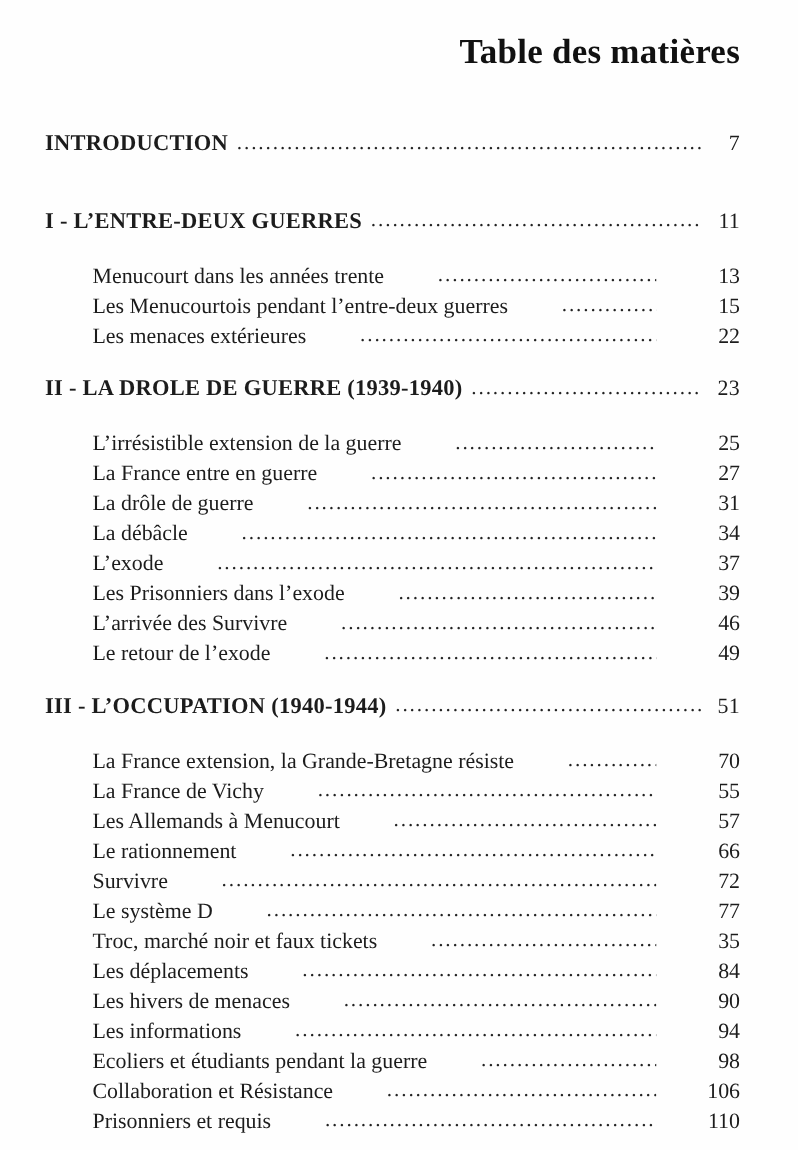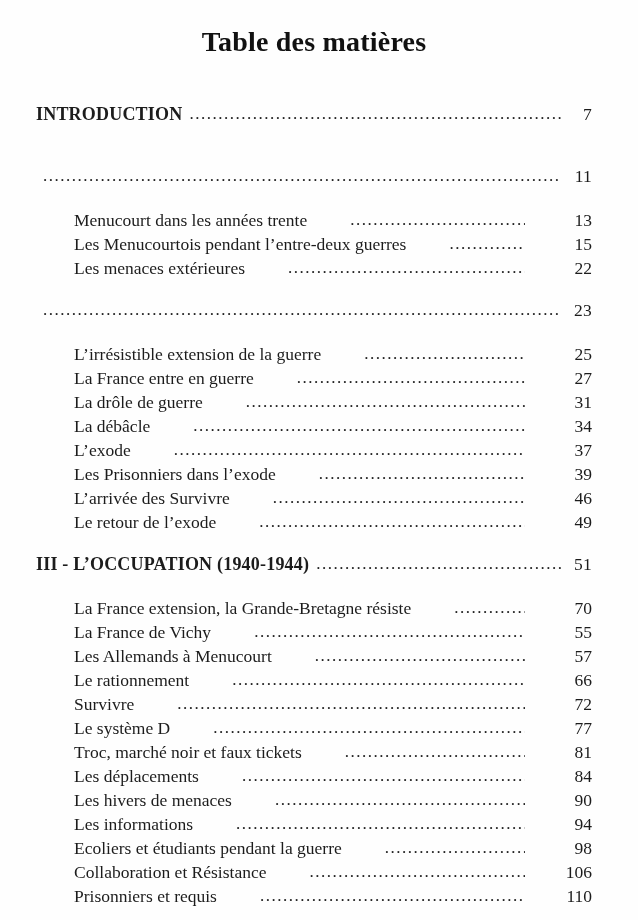--- a/index.html
+++ b/index.html
@@ -16,21 +16,21 @@
   }
   .page {
     box-sizing: border-box;
     width: 638px;
     height: 920px;
     padding: 26px 46px 0 36px;
     background: #fefefe;
   }
   .page-title {
     margin: 0 0 26px 0;
-    text-align: center;
+    text-align: right;
     font-size: 28px;
     font-weight: 700;
     letter-spacing: 0.2px;
     color: #111111;
   }
   .toc {
     display: flex;
     flex-direction: column;
   }
   .row {
@@ -78,39 +78,41 @@
 <div class="page">
   <h1 class="page-title">Table des matières</h1>
 
   <div class="toc" id="toc-list">
       <div class="row section">
     <span class="entry-label">INTRODUCTION</span>
     <span class="leader">........................................................................................................................................................................................................</span>
     <span class="pagenum">7</span>
   </div>
       <div class="row section">
+    <span class="entry-label">I - L’ENTRE-DEUX GUERRES</span>
     <span class="leader">........................................................................................................................................................................................................</span>
     <span class="pagenum">11</span>
   </div>
       <div class="row sub">
     <span class="entry-label">Menucourt dans les années trente</span>
     <span class="leader">........................................................................................................................................................................................................</span>
     <span class="pagenum">13</span>
   </div>
       <div class="row sub">
     <span class="entry-label">Les Menucourtois pendant l’entre-deux guerres</span>
     <span class="leader">........................................................................................................................................................................................................</span>
     <span class="pagenum">15</span>
   </div>
       <div class="row sub">
     <span class="entry-label">Les menaces extérieures</span>
     <span class="leader">........................................................................................................................................................................................................</span>
     <span class="pagenum">22</span>
   </div>
       <div class="row section">
+    <span class="entry-label">II - LA DROLE DE GUERRE (1939-1940)</span>
     <span class="leader">........................................................................................................................................................................................................</span>
     <span class="pagenum">23</span>
   </div>
       <div class="row sub">
     <span class="entry-label">L’irrésistible extension de la guerre</span>
     <span class="leader">........................................................................................................................................................................................................</span>
     <span class="pagenum">25</span>
   </div>
       <div class="row sub">
     <span class="entry-label">La France entre en guerre</span>
@@ -178,21 +180,21 @@
     <span class="pagenum">72</span>
   </div>
       <div class="row sub">
     <span class="entry-label">Le système D</span>
     <span class="leader">........................................................................................................................................................................................................</span>
     <span class="pagenum">77</span>
   </div>
       <div class="row sub">
     <span class="entry-label">Troc, marché noir et faux tickets</span>
     <span class="leader">........................................................................................................................................................................................................</span>
-    <span class="pagenum">81</span>
+    <span class="pagenum">35</span>
   </div>
       <div class="row sub">
     <span class="entry-label">Les déplacements</span>
     <span class="leader">........................................................................................................................................................................................................</span>
     <span class="pagenum">84</span>
   </div>
       <div class="row sub">
     <span class="entry-label">Les hivers de menaces</span>
     <span class="leader">........................................................................................................................................................................................................</span>
     <span class="pagenum">90</span>

